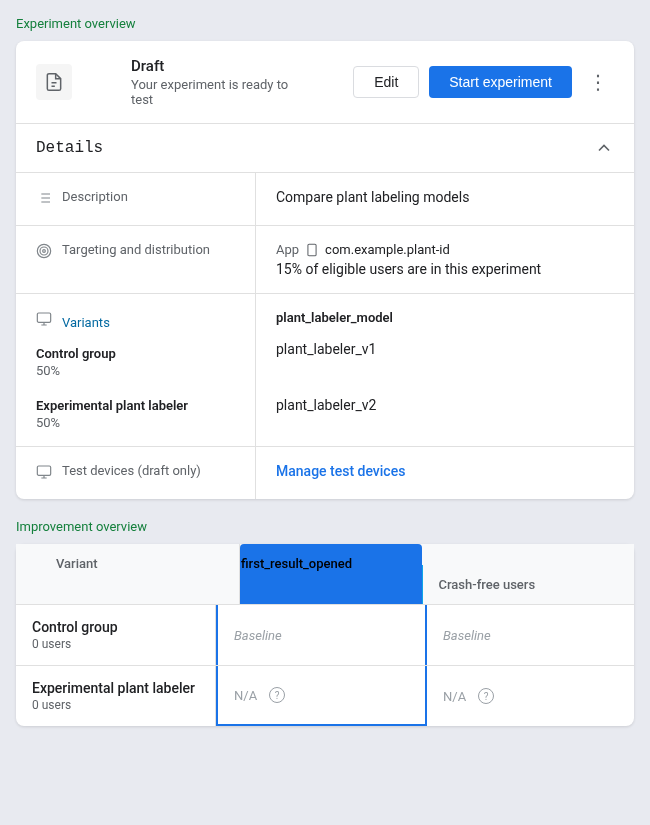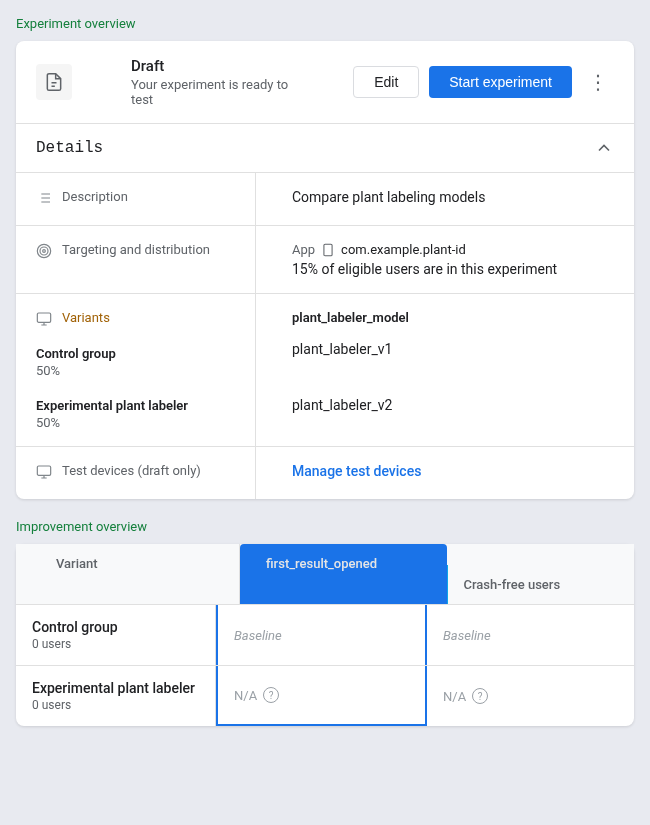--- a/index.html
+++ b/index.html
@@ -123,21 +123,20 @@
       border: none;
       cursor: pointer;
       color: #5f6368;
       display: flex;
       align-items: center;
     }
 
     .details-row {
       display: flex;
       border-bottom: 1px solid #e0e0e0;
-      gap: 16px;
     }
     .details-row:last-child {
       border-bottom: none;
     }
     .details-label {
       width: 240px;
       min-width: 240px;
       padding: 16px 20px;
       display: flex;
       align-items: flex-start;
@@ -193,23 +192,23 @@
       font-weight: 400;
     }
     .variants-label-col {
       width: 240px;
       min-width: 240px;
       padding: 16px 20px;
       border-right: 1px solid #e0e0e0;
     }
     .variants-label-header {
       display: flex;
-      align-items: flex-start;
+      align-items: flex-end;
       gap: 10px;
-      color: #a16207;
+      color: #0369a1;
       font-size: 13px;
       margin-bottom: 16px;
     }
     .variants-value-col {
       flex: 1;
       padding: 16px 20px;
     }
     .variants-header {
       font-weight: 600;
       font-size: 13px;
@@ -303,21 +302,21 @@
     .baseline-text {
       color: #9aa0a6;
       font-size: 13px;
       font-style: italic;
     }
     .na-text {
       color: #9aa0a6;
       font-size: 13px;
       display: flex;
       align-items: center;
-      gap: 6px;
+      gap: 12px;
       text-align: center;
     }
     .help-icon {
       width: 16px;
       height: 16px;
       border-radius: 50%;
       border: 1.5px solid #9aa0a6;
       display: inline-flex;
       align-items: center;
       justify-content: center;
@@ -471,21 +470,21 @@
 
     </div>
   </div>
 
   <div class="section-title">Improvement overview</div>
 
   <div class="card improvement-table">
 
     <div class="table-header-row">
       <div class="table-col-variant">Variant</div>
-      <div class="table-col-metric metric-header-blue" style="background:#1a73e8; color:#e5e5e5; flex:1; padding:12px 26px; font-weight:500; font-size:13px; text-align:left;">first_result_opened</div>
+      <div class="table-col-metric metric-header-blue" style="background:#1a73e8; color:#000000; flex:1; padding:12px 1px; font-weight:500; font-size:13px; text-align:left;">first_result_opened</div>
       <div class="table-col-metric2">Crash-free users</div>
     </div>
 
     <div class="table-data-row">
       <div class="td-variant">
         <div class="td-variant-name">Control group</div>
         <div class="td-variant-users">0 users</div>
       </div>
       <div class="td-metric" style="border-left:2px solid #1a73e8; border-right:2px solid #1a73e8;">
         <span class="baseline-text">Baseline</span>

